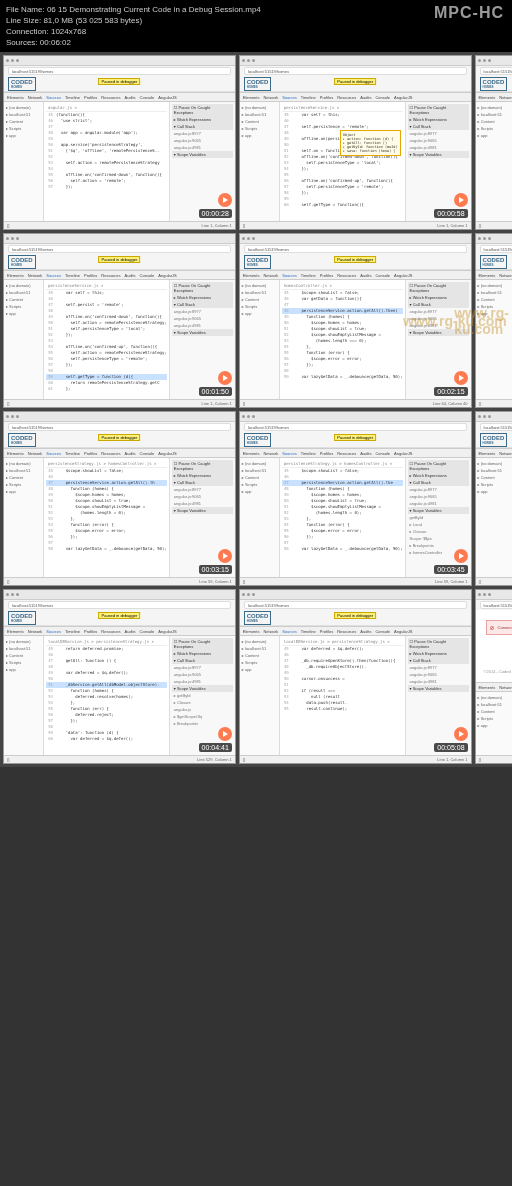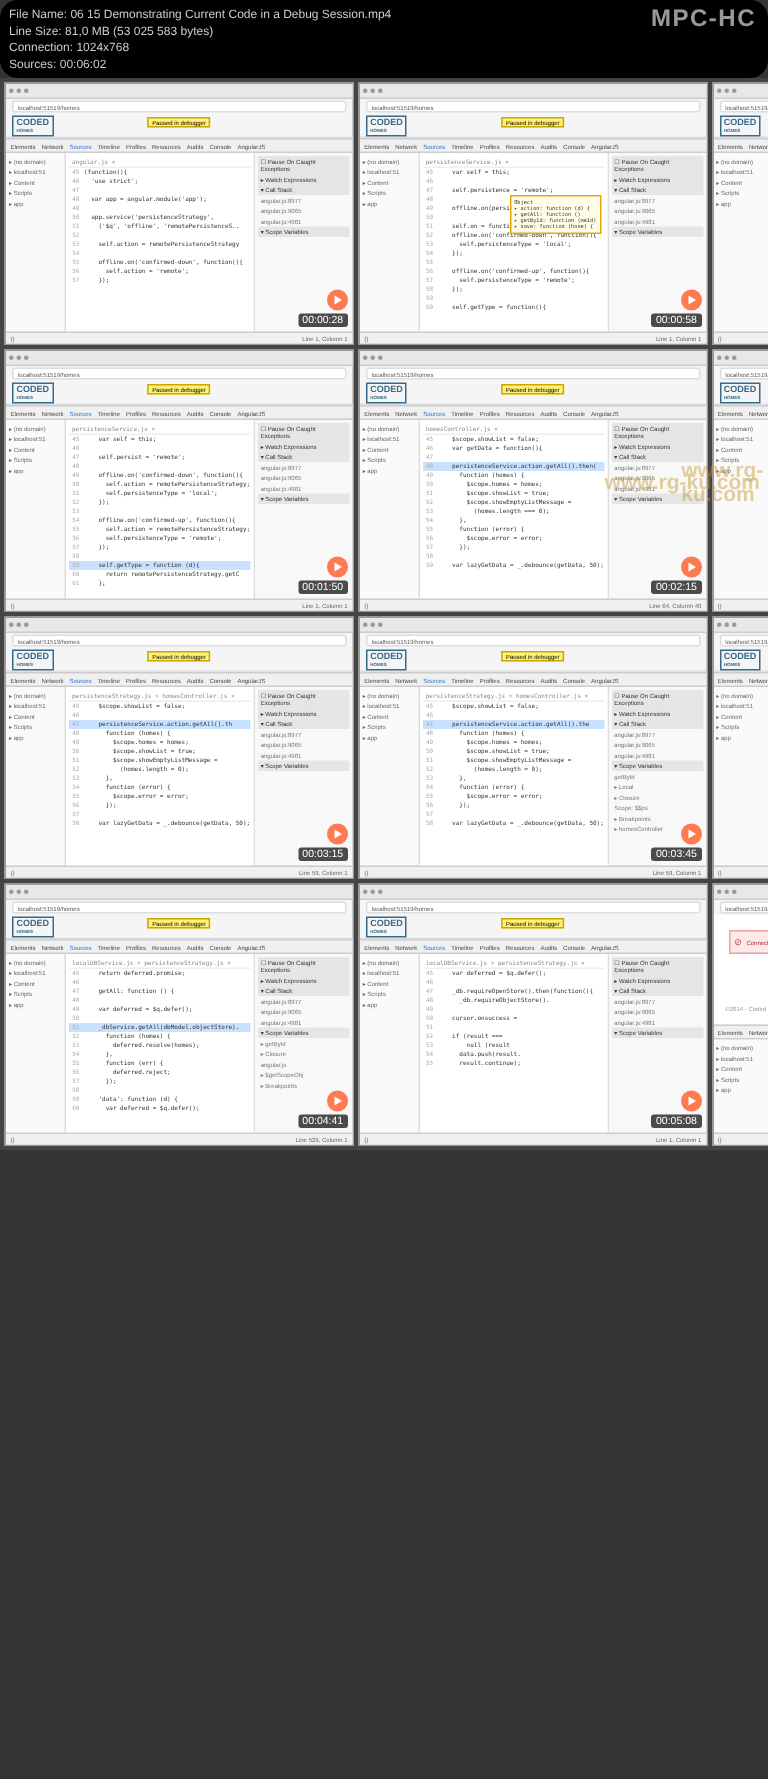--- a/index.html
+++ b/index.html
@@ -1,17 +1,17 @@
 <!DOCTYPE html>
 <html><head>
 <meta charset="utf-8">
 <style>
 * { margin: 0; padding: 0; box-sizing: border-box; }
 body { font-family: Arial, sans-serif; font-size: 6px; background: #333; width: 512px; }
-.header { background: #000; color: #fff; padding: 4px 6px; position: relative; border-radius: 12px; }
+.header { background: #000; color: #fff; padding: 4px 6px; position: relative; }
 .header-info { color: #ccc; font-size: 8px; line-height: 11px; }
 .header-brand { position: absolute; right: 8px; top: 4px; font-size: 16px; color: rgba(255,255,255,0.6); font-weight: 700; letter-spacing: 1px; }
 .grid { display: grid; grid-template-columns: 1fr 1fr 1fr; gap: 3px; padding: 3px; background: #444; }
 .panel { background: #f5f5f5; border: 1px solid #999; min-height: 175px; display: flex; flex-direction: column; position: relative; }
 .browser-bar { height: 10px; background: #e8e8e8; border-bottom: 1px solid #ccc; display: flex; align-items: center; padding: 0 2px; gap: 2px; }
 .browser-bar .dot { width: 3px; height: 3px; border-radius: 50%; background: #999; }
 .url-bar { height: 8px; background: #fff; border: 1px solid #ddd; margin: 1px 4px; border-radius: 2px; font-size: 4px; padding: 0 3px; line-height: 7px; color: #555; }
 .debug-badge { background: #fff176; border: 1px solid #c9a800; font-size: 4px; padding: 0 2px; position: absolute; left: 50%; top: 22px; transform: translateX(-50%); }
 .logo-area { height: 16px; display: flex; align-items: center; padding: 0 4px; border-bottom: 1px solid #e0e0e0; }
 .logo { font-size: 6px; font-weight: bold; color: #3a6a8a; border: 1px solid #3a6a8a; padding: 1px 2px; }

